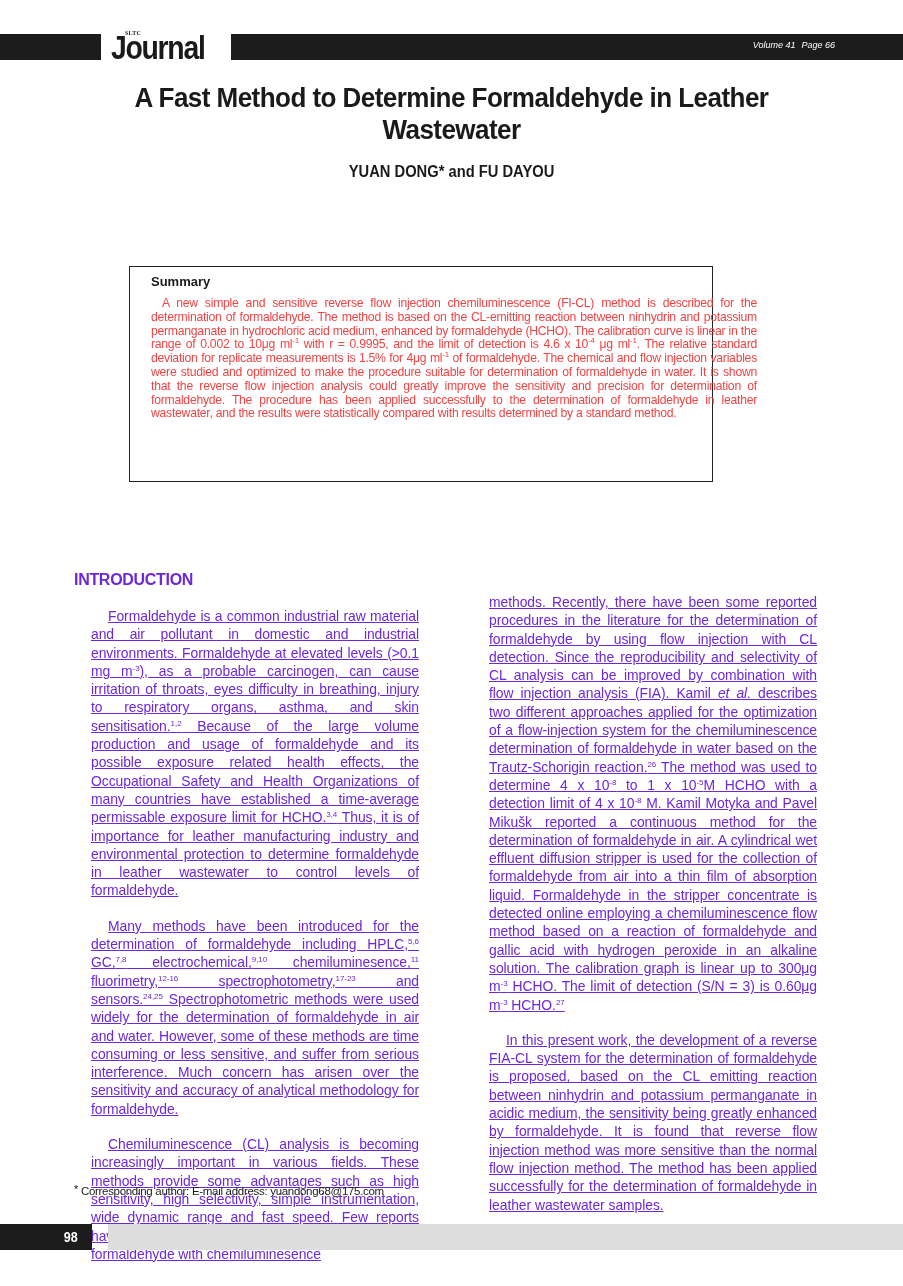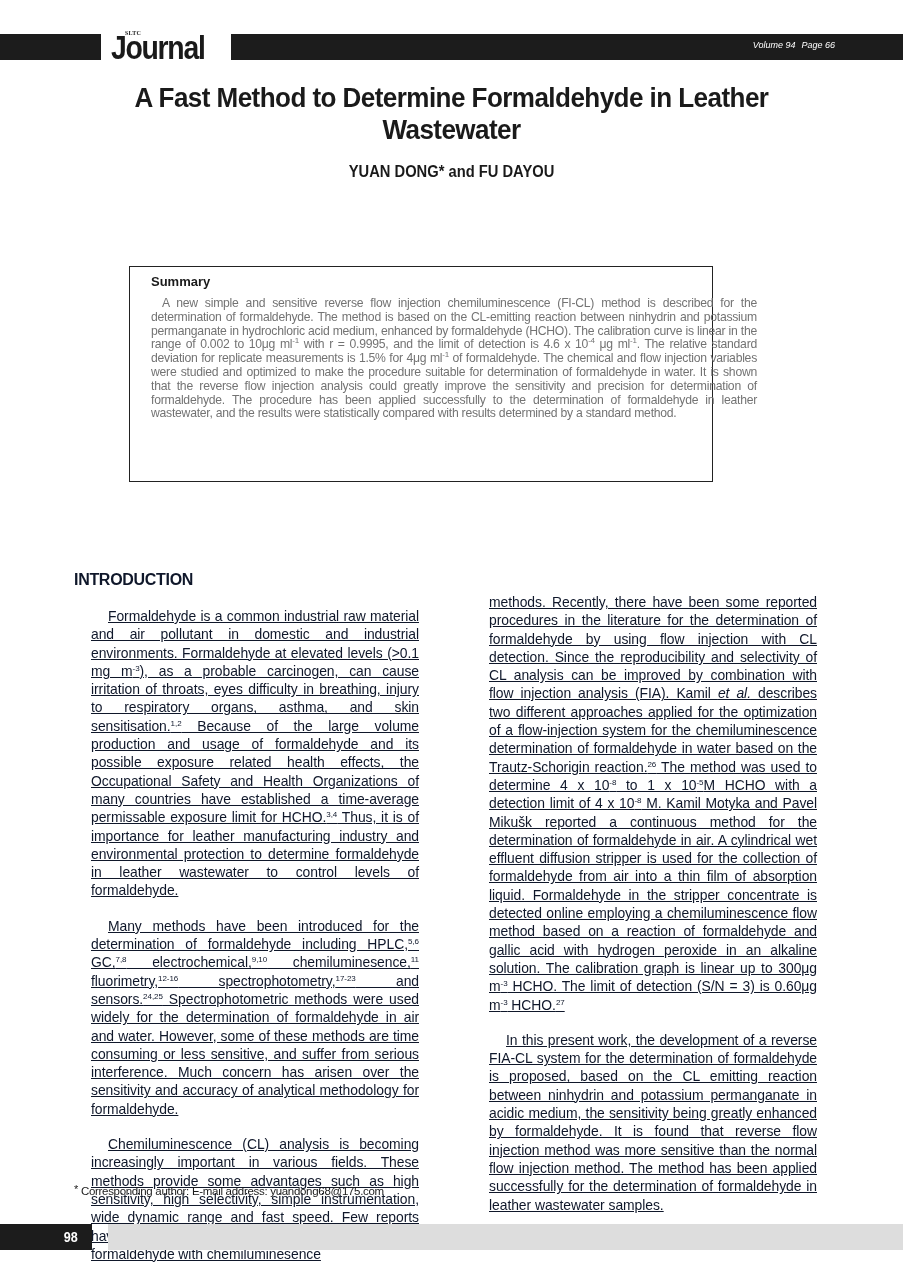--- a/index.html
+++ b/index.html
@@ -12,23 +12,23 @@
     .logo-text { position: absolute; left: 0; top: 0; font-family: "Liberation Sans", sans-serif; font-size: 33px; font-weight: bold; letter-spacing: -1.5px; transform: scaleX(0.86); transform-origin: left top; color: #1a1a1a; line-height: 40px; white-space: nowrap; }
     .vol-page { position: absolute; right: 68px; top: 40px; font-size: 9px; font-style: italic; color: #ffffff; white-space: nowrap; }
     .vol-page span { margin-left: 6px; }
 
     .title { position: absolute; left: 40px; width: 823px; top: 82px; text-align: center; font-family: "Liberation Sans", sans-serif; font-weight: bold; font-size: 28px; line-height: 32px; letter-spacing: -0.6px; transform: scaleX(0.93); color: #1a1a1a; }
     .authors { position: absolute; left: 0; width: 903px; top: 163px; text-align: center; font-weight: bold; font-size: 16px; transform: scaleX(0.92); color: #1a1a1a; }
     .affil { position: absolute; left: 40px; width: 823px; top: 187px; text-align: center; font-style: italic; font-size: 14px; line-height: 17px; letter-spacing: -0.4px; color: #1a1a1a; }
 
     .summary-box { position: absolute; left: 129px; top: 266px; width: 584px; height: 216px; border: 1.5px solid #222; box-sizing: border-box; }
     .summary-title { position: absolute; left: 21px; top: 7px; font-weight: bold; font-size: 13px; color: #1a1a1a; }
-    .summary-text { position: absolute; left: 21px; top: 30px; width: 606px; font-size: 12.2px; line-height: 13.8px; text-align: justify; text-indent: 11px; letter-spacing: -0.25px; color: #737373; }
+    .summary-text { position: absolute; left: 21px; top: 30px; width: 606px; font-size: 12.2px; line-height: 13.8px; text-align: justify; text-indent: 11px; letter-spacing: -0.25px; color: #ef4444; }
 
-    .col { position: absolute; top: 570px; width: 362px; font-size: 13.9px; line-height: 18.3px; text-align: justify; color: #0f172a; letter-spacing: -0.05px; }
+    .col { position: absolute; top: 570px; width: 362px; font-size: 13.9px; line-height: 18.3px; text-align: justify; color: #6d28d9; letter-spacing: -0.05px; }
     .col-left { left: 74px; }
     .col-right { left: 472px; top: 576px; }
     .col h2 { margin: 0 0 2px 0; font-size: 16px; font-weight: bold; line-height: 20px; letter-spacing: -0.3px; }
     .col p { margin: 17px; text-indent: 17px; text-decoration: underline; }
     .col p.noindent { text-indent: 0; }
     sup { font-size: 8px; line-height: 0; vertical-align: 5px; }
 
     .footnote { position: absolute; left: 74px; top: 1185px; font-size: 11.5px; letter-spacing: -0.3px; color: #1a1a1a; }
     .footnote sup { font-size: 11px; vertical-align: 2px; }
 
@@ -39,21 +39,21 @@
 </head>
 <body>
 
 <div class="hdr-bar-left"></div>
 <div class="logo">
   <span class="logo-text">Journal</span>
   <span class="logo-sltc">SLTC</span>
 </div>
 <div class="hdr-bar-right"></div>
 <div class="vol-page">
-  <span>Volume 94</span><span>Page 66</span>
+  <span>Volume 41</span><span>Page 66</span>
 </div>
 
 <div class="title">A Fast Method to Determine Formaldehyde in Leather Wastewater</div>
 <div class="authors">YUAN DONG* and FU DAYOU</div>
 <div class="affil">
 </div>
 
 <div class="summary-box">
   <div class="summary-title">Summary</div>
   <div class="summary-text"><span>A new simple and sensitive reverse flow injection chemiluminescence (FI-CL) method is described for the determination of formaldehyde. The method is based on the CL-emitting reaction between ninhydrin and potassium permanganate in hydrochloric acid medium, enhanced by formaldehyde (HCHO). The calibration curve is linear in the range of 0.002 to 10μg ml</span><sup>-1</sup><span> with r = 0.9995, and the limit of detection is 4.6 x 10</span><sup>-4</sup><span> μg ml</span><sup>-1</sup><span>. The relative standard deviation for replicate measurements is 1.5% for 4μg ml</span><sup>-1</sup><span> of formaldehyde. The chemical and flow injection variables were studied and optimized to make the procedure suitable for determination of formaldehyde in water. It is shown that the reverse flow injection analysis could greatly improve the sensitivity and precision for determination of formaldehyde. The procedure has been applied successfully to the determination of formaldehyde in leather wastewater, and the results were statistically compared with results determined by a standard method.</span></div>

